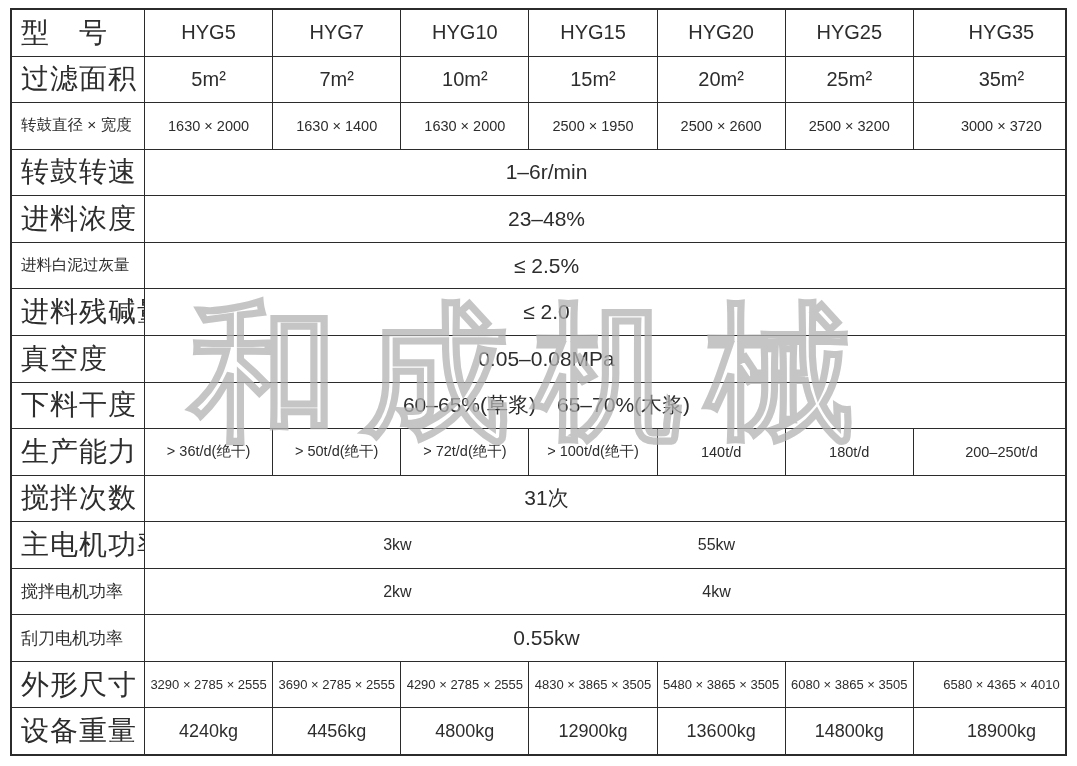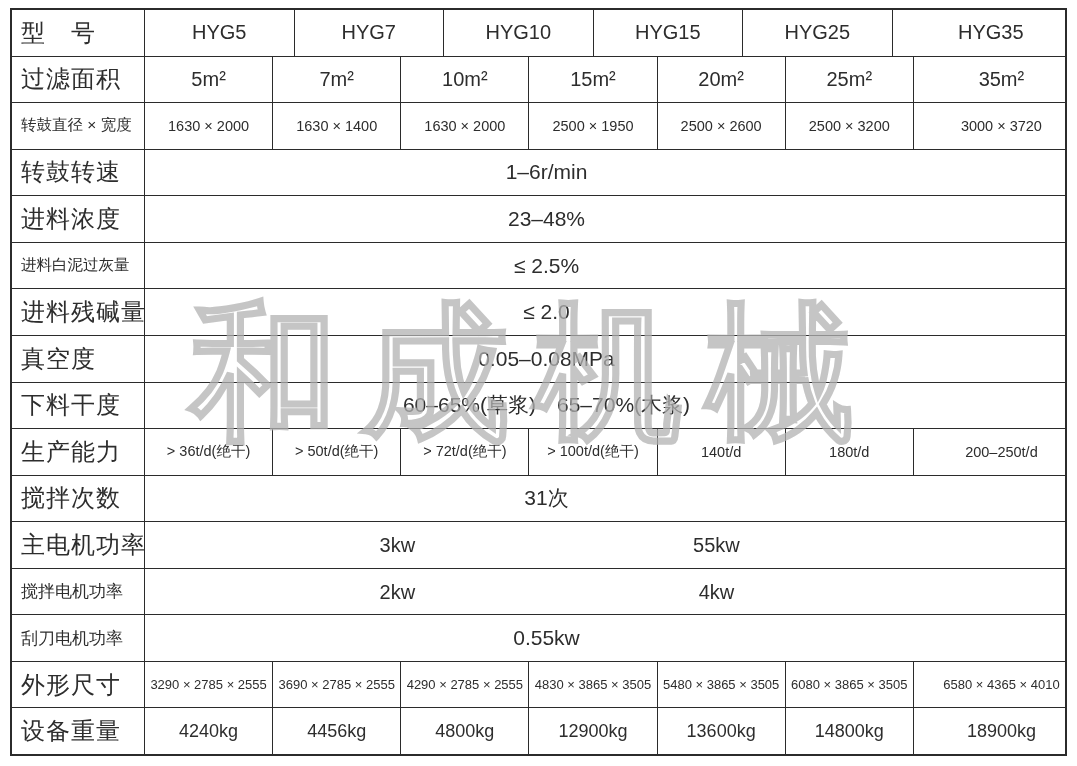--- a/index.html
+++ b/index.html
@@ -40,21 +40,21 @@
   }
   .row:last-child { border-bottom: none; }
   .label-cell {
     width: 133px;
     flex: 0 0 133px;
     border-right: 1.5px solid #2b2b2b;
     box-sizing: border-box;
     display: flex;
     align-items: center;
     padding-left: 9px;
-    font-size: 24px;
+    font-size: 28px;
     letter-spacing: 1px;
     white-space: nowrap;
     overflow: hidden;
   }
   .label-sm { font-size: 15.5px; letter-spacing: 0; }
   .label-md { font-size: 17px; letter-spacing: 0; }
   .cell {
     flex: 1 1 0;
     border-right: 1.5px solid #2b2b2b;
     box-sizing: border-box;
@@ -84,21 +84,21 @@
     justify-content: center;
     padding-left: 16px;
     font-size: 21px;
     white-space: nowrap;
     pointer-events: none;
   }
   .dual-value-left, .dual-value-right {
     position: absolute;
     top: 50%;
     transform: translate(-50%, -50%);
-    font-size: 20px;
+    font-size: 16px;
     white-space: nowrap;
     pointer-events: none;
   }
   .dual-value-left  { left: 36.6%; }
   .dual-value-right { left: 66.9%; }
   .watermark {
     position: absolute;
     left: 190px;
     top: 292px;
     z-index: 6;
@@ -119,20 +119,21 @@
 <div class="stage">
 
   <div class="spec-table">
 
     <div class="row">
       <div class="label-cell">型　号</div>
       <div class="cell">HYG5</div>
       <div class="cell">HYG7</div>
       <div class="cell">HYG10</div>
       <div class="cell">HYG15</div>
+      <div class="cell">HYG20</div>
       <div class="cell">HYG25</div>
       <div class="cell">HYG35</div>
     </div>
 
     <div class="row">
       <div class="label-cell">过滤面积</div>
       <div class="cell">5m²</div>
       <div class="cell">7m²</div>
       <div class="cell">10m²</div>
       <div class="cell">15m²</div>

